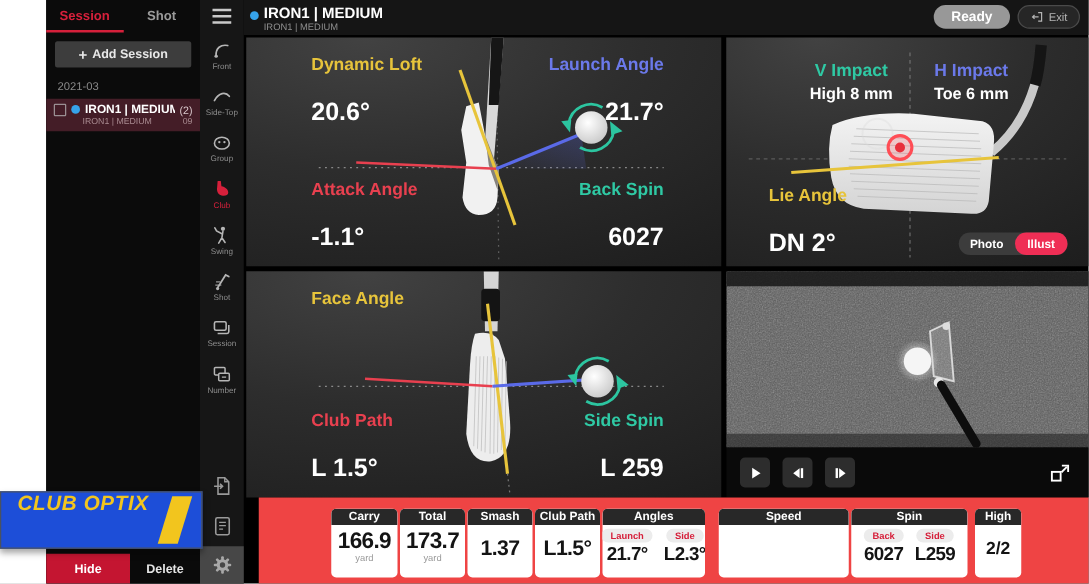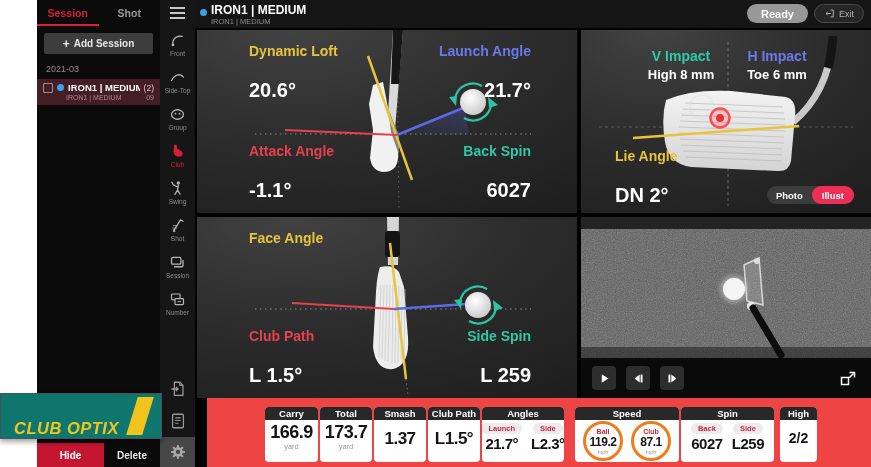--- a/index.html
+++ b/index.html
@@ -96,21 +96,21 @@
   .ptag { background:#ececec; color:#d6203b; font-size:7.5px; font-weight:bold; border-radius:8px; padding:1px 7px; }
   .pval { font-size:15px; font-weight:bold; color:#141414; margin-top:1px; letter-spacing:-0.5px; }
   .ringbody { display:flex; justify-content:center; gap:8px; margin-top:1px; }
   .ring { width:40px; height:40px; border:3px solid #ed7d1d; border-radius:50%; display:flex; flex-direction:column; align-items:center; justify-content:center; background:#fff; }
   .rtag { font-size:7px; font-weight:bold; color:#d6203b; margin-top:1px; }
   .rval { font-size:12px; font-weight:bold; color:#141414; letter-spacing:-0.5px; }
   .runit { font-size:5.5px; color:#999; }
   .countval { text-align:center; font-size:14px; font-weight:bold; color:#141414; margin-top:10px; }
 
   
-  .banner { position:absolute; left:0; top:393px; width:162px; height:46px; background:#0f766e; border:1px solid #4a5260; box-shadow:0 3px 5px rgba(0,0,0,0.35); display:flex; align-items:flex-end; z-index:5; }
+  .banner { position:absolute; left:0; top:393px; width:162px; height:46px; background:#1d4ed8; border:1px solid #4a5260; box-shadow:0 3px 5px rgba(0,0,0,0.35); display:flex; align-items:flex-start; z-index:5; }
   .banner-text { color:#f2c51e; font-size:16.5px; font-weight:bold; font-style:italic; letter-spacing:0.5px; padding-left:13px; }
   .banner-stripe { position:absolute; right:13px; top:3px; bottom:3px; width:16px; background:#f2c51e; transform:skewX(-17deg); }
 </style>
 </head>
 <body>
 
 <div class="stage">
   <div class="app-bg"></div>
 
   <div class="sidebar">
@@ -465,32 +465,20 @@
           <span class="pval">21.7°</span>
         </div>
         <div class="pcol">
           <span class="ptag">Side</span>
           <span class="pval">L2.3°</span>
         </div>
       </div>
     </div>
     <div class="scard sc-speed">
       <div class="shead">Speed</div>
-      <div class="ringbody">
-        <div class="ring">
-          <span class="rtag">Ball</span>
-          <span class="rval">119.2</span>
-          <span class="runit">mph</span>
-        </div>
-        <div class="ring">
-          <span class="rtag">Club</span>
-          <span class="rval">87.1</span>
-          <span class="runit">mph</span>
-        </div>
-      </div>
     </div>
     <div class="scard sc-spin">
       <div class="shead">Spin</div>
       <div class="pairbody">
         <div class="pcol">
           <span class="ptag">Back</span>
           <span class="pval">6027</span>
         </div>
         <div class="pcol">
           <span class="ptag">Side</span>

